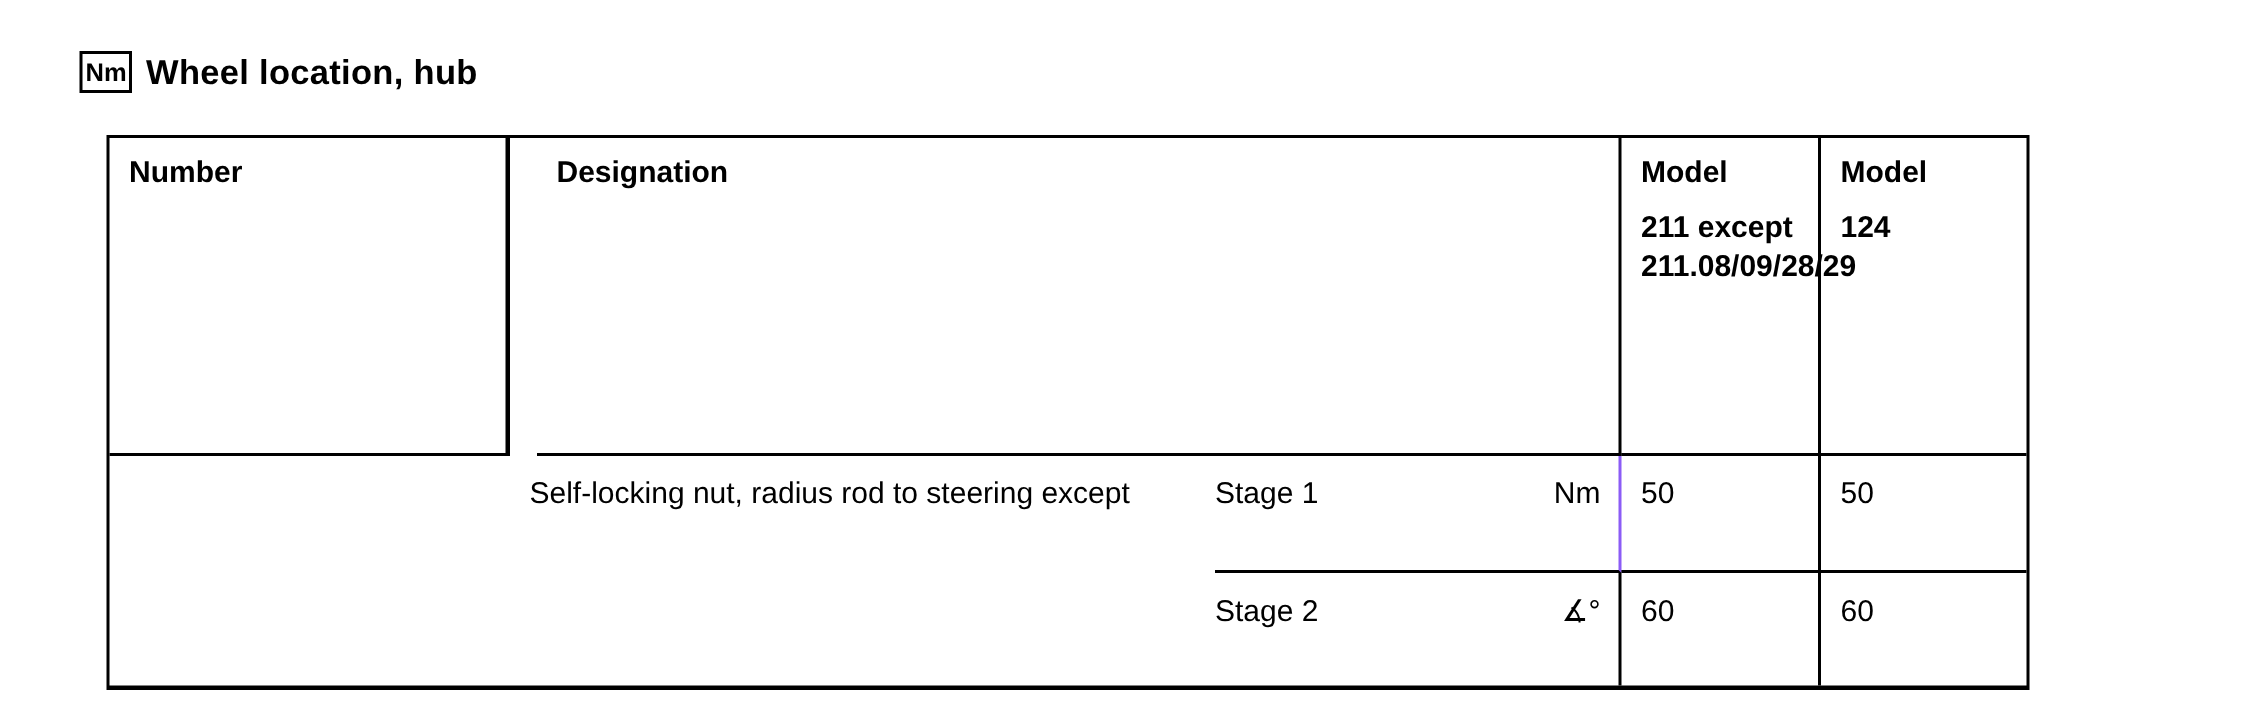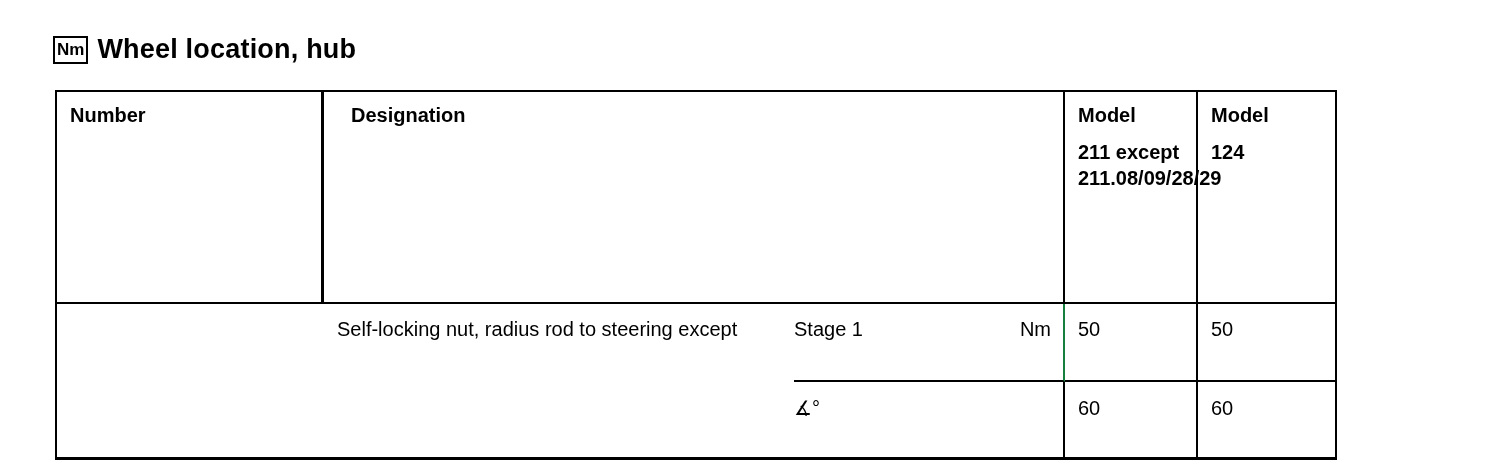--- a/index.html
+++ b/index.html
@@ -27,28 +27,28 @@
     min-width: 32px;
     height: 28px;
     border: 2px solid #000;
     font-weight: bold;
     font-size: 17px;
     padding: 0 2px;
     line-height: 1;
   }
   .page-title {
     font-weight: bold;
-    font-size: 27px;
+    font-size: 23px;
     letter-spacing: 0.2px;
   }
 
   
   .spec-table {
     position: absolute;
-    left: 55px; top: 90px;
+    left: 71px; top: 90px;
     display: grid;
     grid-template-columns: 267px 470px 271px 133px 137px;
     grid-template-rows: 212px 78px 75px;
     border-top: 2px solid #000;
     border-left: 2px solid #000;
     border-right: 2px solid #000;
     border-bottom: 3px solid #000;
     background: #fff;
   }
   .cell { font-size: 20px; line-height: 26px; }
@@ -58,21 +58,22 @@
   .h-number {
     grid-column: 1; grid-row: 1;
     border-right: 3px solid #000;
     border-bottom: 2px solid #000;
     padding: 10px 8px 0 13px;
   }
   .h-designation {
     grid-column: 2 / span 2; grid-row: 1;
     border-right: 2px solid #000;
     border-bottom: 2px solid #000;
-    padding: 10px 8px 0 27px;
+    padding: 10px 8px 0 13px;
+    margin-left: 18px;
   }
   .h-model-a {
     grid-column: 4; grid-row: 1;
     border-right: 2px solid #000;
     border-bottom: 2px solid #000;
     padding: 10px 6px 0 13px;
   }
   .h-model-b {
     grid-column: 5; grid-row: 1;
     border-bottom: 2px solid #000;
@@ -86,21 +87,21 @@
     border-right: 3px solid #000;
     padding: 12px 8px 0 13px;
     font-size: 19px;
   }
   .d-designation {
     grid-column: 2; grid-row: 2 / span 2;
     padding: 12px 14px 0 13px;
   }
   .d-stage1 {
     grid-column: 3; grid-row: 2;
-    border-right: 2px solid #15803d;
+    border-right: 2px solid #8b5cf6;
     border-bottom: 2px solid #000;
     display: flex;
     justify-content: space-between;
     padding: 12px 12px 0 0;
   }
   .d-stage2 {
     grid-column: 3; grid-row: 3;
     border-right: 2px solid #000;
     display: flex;
     justify-content: space-between;
@@ -141,18 +142,19 @@
   <div class="cell d-designation">Self-locking nut, radius rod to steering except</div>
 
   <div class="cell d-stage1">
     <span>Stage 1</span>
     <span class="unit">Nm</span>
   </div>
   <div class="cell d-val-a1">50</div>
   <div class="cell d-val-b1">50</div>
 
   <div class="cell d-stage2">
+    <span>Stage 2</span>
     <span class="unit">∡°</span>
   </div>
   <div class="cell d-val-a2">60</div>
   <div class="cell d-val-b2">60</div>
 
 </div>
 
 </body></html>

